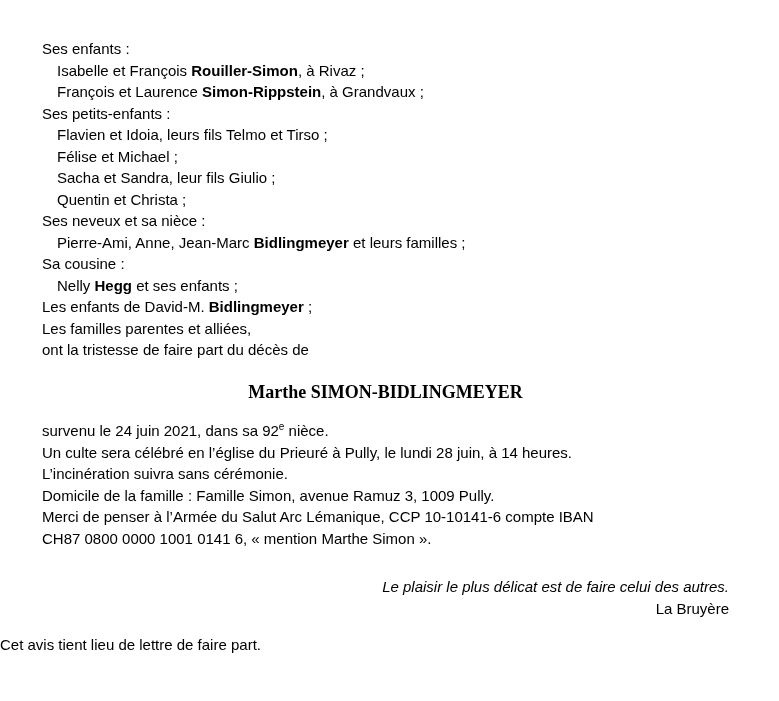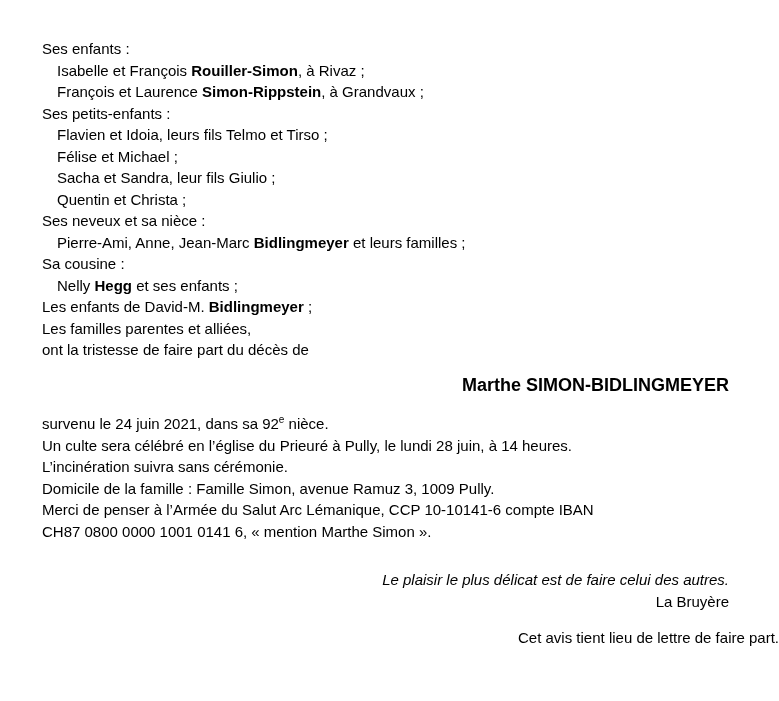--- a/index.html
+++ b/index.html
@@ -33,41 +33,42 @@
   }
   sup {
     font-size: 10px;
     line-height: 0;
     vertical-align: super;
   }
   .deceased-name {
     font-weight: bold;
     font-size: 18px;
     line-height: 21.5px;
-    text-align: right;
-    margin-top: 14px;
+    text-align: center;
+    margin-top: 21px;
     margin-bottom: 17px;
+    font-family: Liberation Serif, serif;
   }
   .quote-block {
     margin-top: 27px;
     text-align: right;
   }
   .quote-text {
     font-style: italic;
     line-height: 21.5px;
   }
   .quote-attribution {
     line-height: 21.5px;
   }
   .closing-line {
     margin-top: 15px;
     
     margin-left: -42px;
     margin-right: -50px;
-    text-align: right;
+    text-align: left;
     line-height: 21.5px;
   }
 </style>
 </head>
 <body>
 
 <div class="page">
 
   <div class="relatives" id="relatives-section">
       <div class="line"><span>Ses enfants :</span></div>

